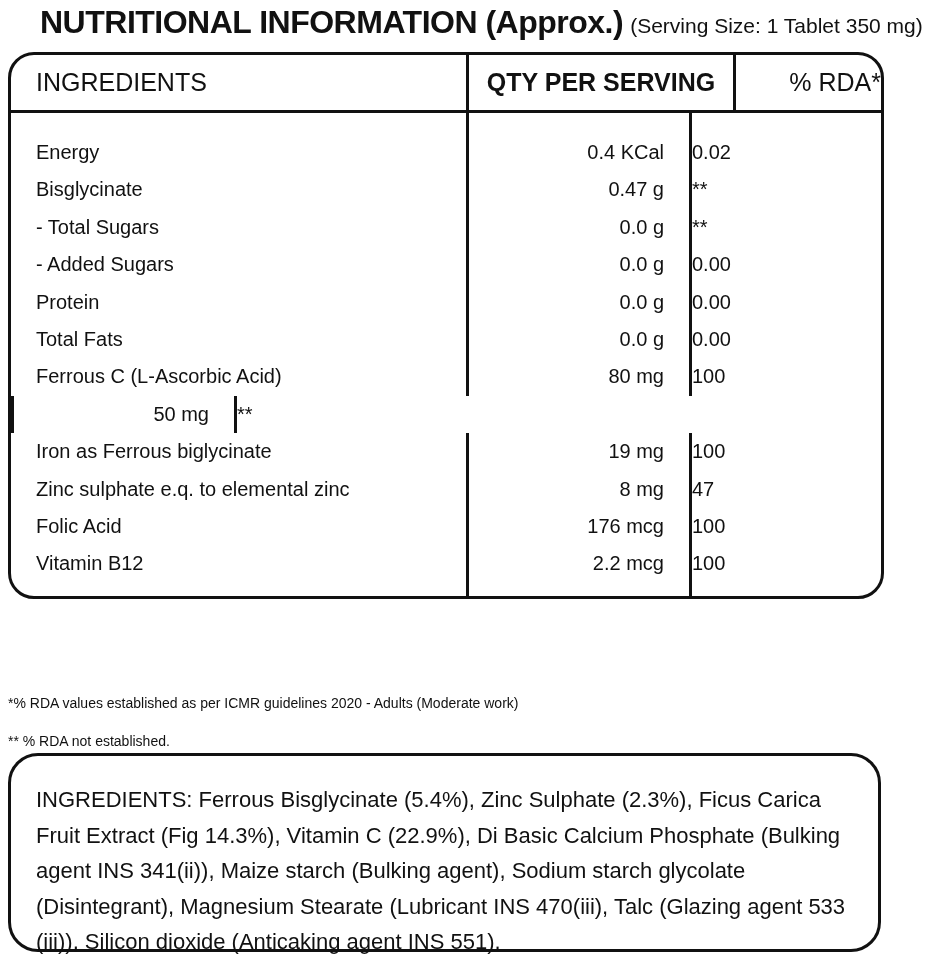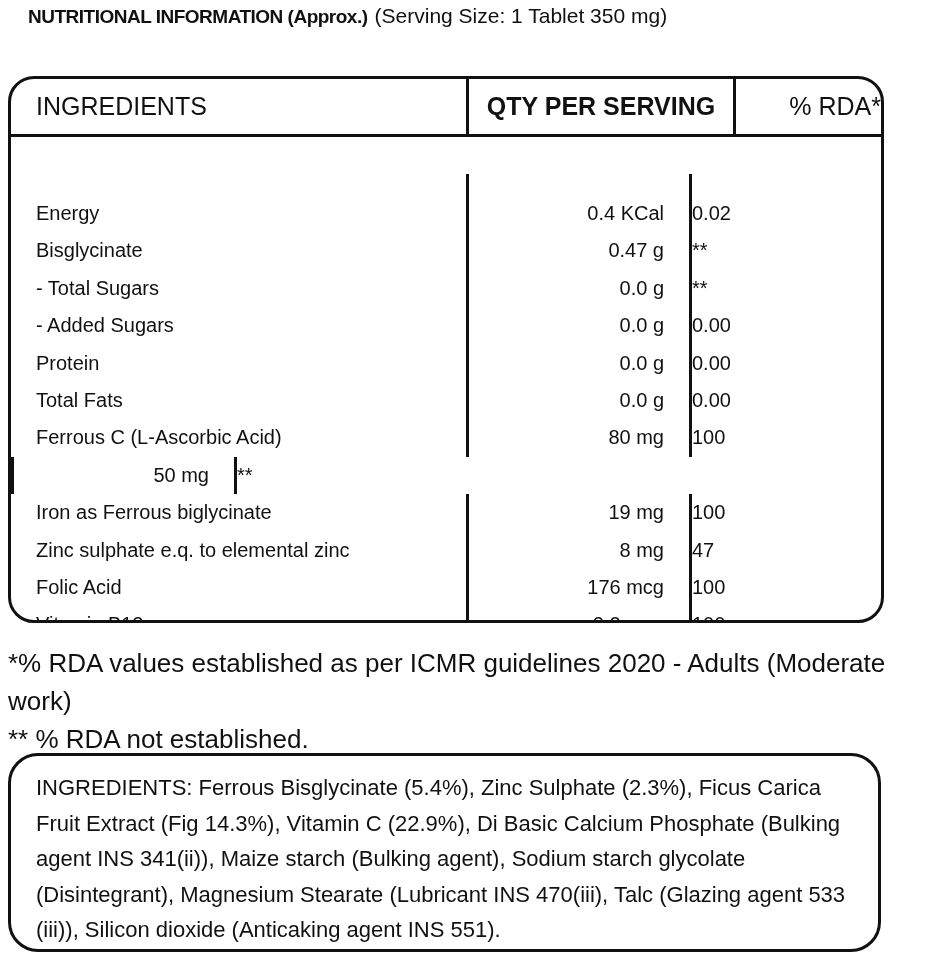--- a/index.html
+++ b/index.html
@@ -8,55 +8,54 @@
     width: 926px; height: 959px;
     background: #ffffff;
     color: #111111;
     font-family: "Liberation Sans", sans-serif;
     overflow: hidden;
   }
   .page { position: relative; width: 926px; height: 959px; }
 
   
   .title-row { position: absolute; left: 28px; top: 4px; white-space: nowrap; }
-  .title-main { font-size: 19px; font-weight: 600; letter-spacing: -0.5px; }
+  .title-main { font-size: 32px; font-weight: 600; letter-spacing: -0.5px; margin-left: 12px; }
   .title-serving { font-size: 21px; font-weight: 400; margin-left: 7px; }
 
   
   .ntable {
-    position: absolute; left: 8px; top: 76px;
+    position: absolute; left: 8px; top: 52px;
     width: 876px; height: 547px;
     border: 3px solid #111; border-radius: 26px;
     display: flex; flex-direction: column;
     overflow: hidden;
-    gap: 37px;
   }
   .thead { display: flex; height: 58px; border-bottom: 3px solid #111; flex: 0 0 auto; }
   .th { line-height: 55px; font-size: 25px; }
   .th-ing { width: 455px; padding-left: 25px; }
   .th-qty { width: 270px; border-left: 3px solid #111; border-right: 3px solid #111; text-align: center; font-weight: bold; }
   .th-rda { flex: 1; text-align: right; }
 
   .tbody { flex: 1 1 auto; display: flex; flex-direction: column; }
   .tr { display: flex; flex: 0 0 37.4px; line-height: 37.4px; font-size: 20px; }
   .tr-spacer { flex: 0 0 21px; line-height: 21px; }
   .tr-filler { flex: 1 1 auto; }
   .td-ing { width: 455px; padding-left: 25px; white-space: nowrap; }
   .td-qty { width: 226px; border-left: 3px solid #111; border-right: 3px solid #111; text-align: right; padding-right: 25px; }
   .td-rda { flex: 1; text-align: left; padding-right: 34px; }
 
   
-  .footnotes { position: absolute; left: 8px; top: 644px; font-size: 26px; line-height: 38px; }
+  .footnotes { position: absolute; left: 8px; top: 684px; font-size: 14px; line-height: 38px; }
 
   
   .ingredients-box {
     position: absolute; left: 8px; top: 753px;
     width: 873px; height: 199px;
     border: 3px solid #111; border-radius: 30px;
-    padding: 14px 30px 0 25px;
+    padding: 26px 30px 0 25px;
   }
   .ingredients-box p { margin: 0; font-size: 22px; line-height: 35.5px; }
 </style>
 </head>
 <body>
 
 <div class="page">
 
   <div class="title-row">
     <span class="title-main">NUTRITIONAL INFORMATION (Approx.)</span><span class="title-serving">(Serving Size: 1 Tablet 350 mg)</span>

